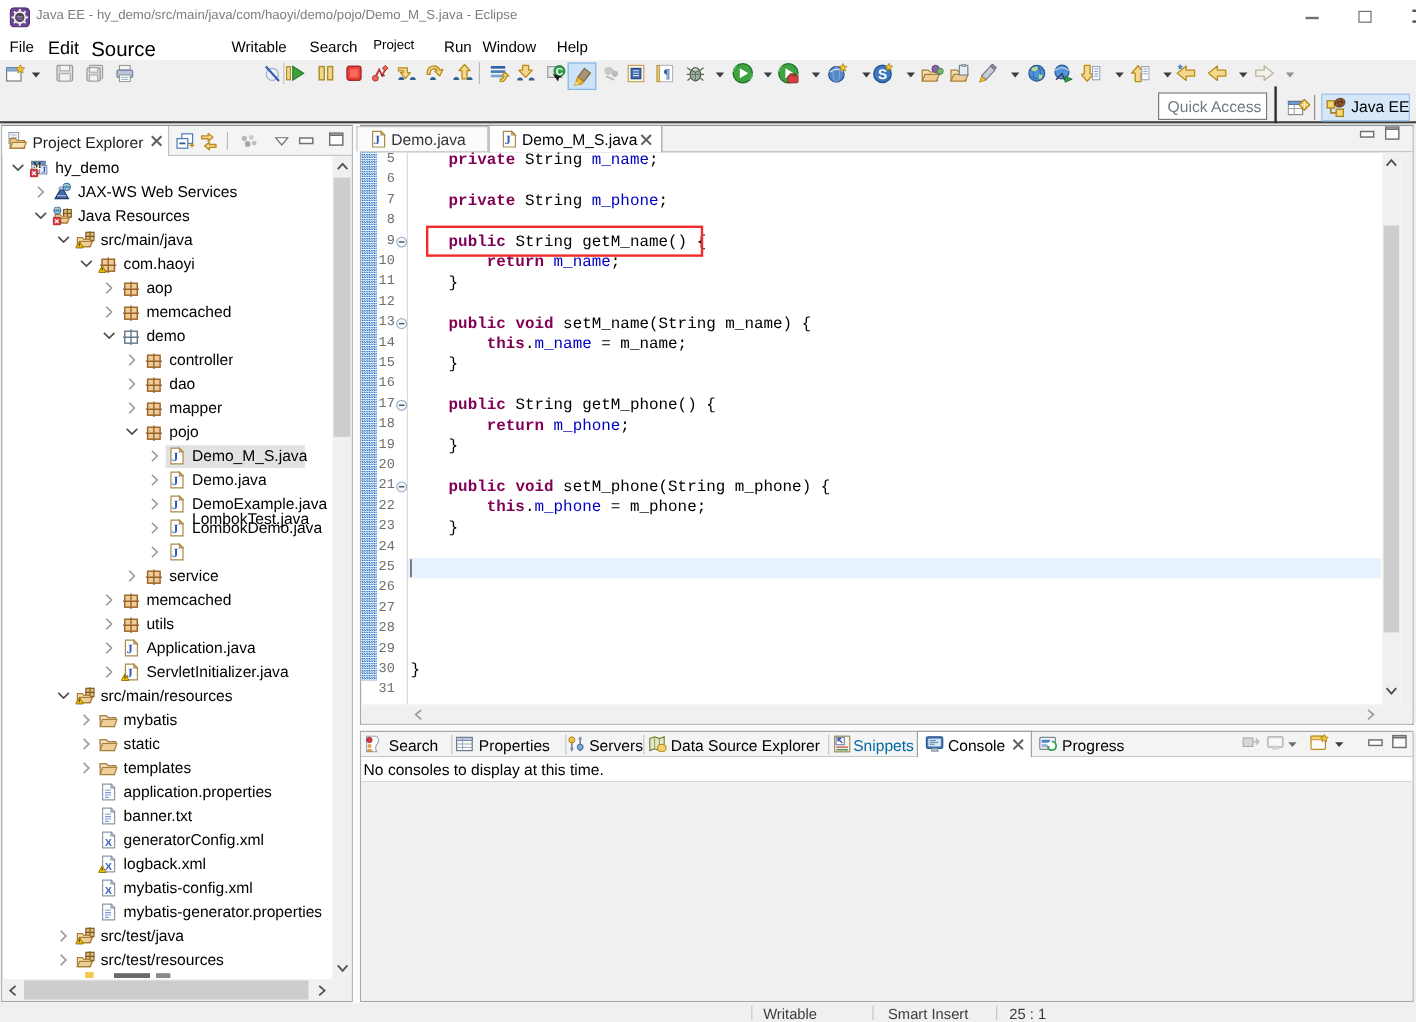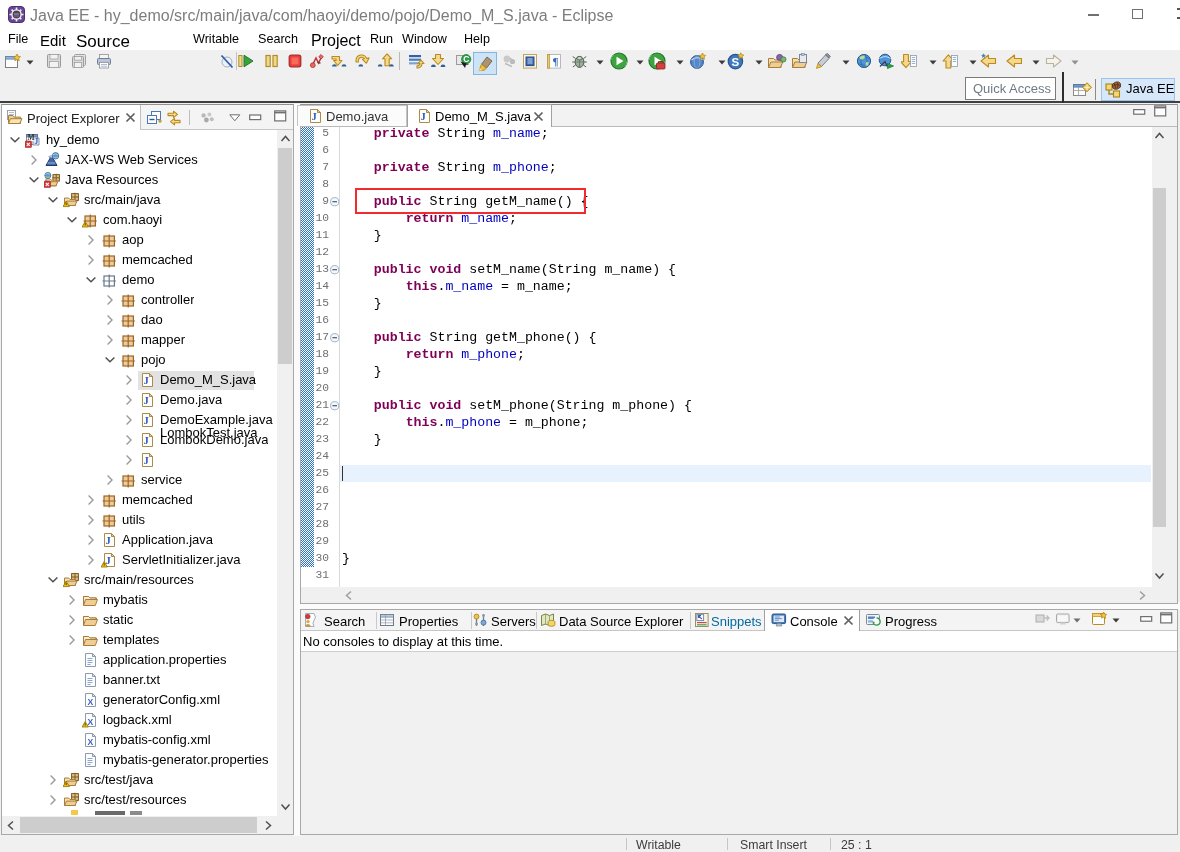--- a/index.html
+++ b/index.html
@@ -10,32 +10,32 @@
 </style></head><body>
 <svg style="position:absolute;left:8px;top:6px" width="17" height="17" viewBox="0 0 17 17">
     <rect x="0.5" y="0.5" width="16" height="16" rx="3.5" fill="#6a4496" stroke="#4e3070"></rect>
     <g stroke="#f2f2f2" stroke-width="1.6">
       <path d="M8.5 1.5 v3 M8.5 12.5 v3 M1.5 8.5 h3 M12.5 8.5 h3 M3.6 3.6 l2.1 2.1 M11.2 11.2 l2.1 2.1 M13.3 3.6 l-2.1 2.1 M5.7 11.2 l-2.1 2.1"></path>
     </g>
     <circle cx="8.5" cy="8.5" r="4.6" fill="#4b4550" stroke="#efefef" stroke-width="1.4"></circle>
     <rect x="6" y="7.2" width="5" height="1.6" fill="#8a7ba0"></rect>
     <rect x="6" y="9.4" width="5" height="1.2" fill="#7a64a8"></rect>
   </svg>
-<div style="position:absolute;left:30px;top:7px;white-space:pre;font-size:16px;color:#7d7d7d">Java EE - hy_demo/src/main/java/com/haoyi/demo/pojo/Demo_M_S.java - Eclipse</div>
+<div style="position:absolute;left:30px;top:7px;white-space:pre;font-size:11px;color:#7d7d7d">Java EE - hy_demo/src/main/java/com/haoyi/demo/pojo/Demo_M_S.java - Eclipse</div>
 <div style="position:absolute;left:1088px;top:14px;width:10.5px;height:1.6px;background:#707070"></div>
 <div style="position:absolute;left:1132px;top:9px;width:11px;height:10px;border:1.3px solid #707070"></div>
 <div style="position:absolute;left:1177px;top:8px;width:3px;height:2.2px;background:#555"></div>
 <div style="position:absolute;left:1177px;top:17px;width:3px;height:2.2px;background:#555"></div>
 <div style="position:absolute;left:8px;top:32px;white-space:pre;font-size:12.6px;color:#000">File</div>
 <div style="position:absolute;left:40px;top:32px;white-space:pre;font-size:15px;color:#000">Edit</div>
 <div style="position:absolute;left:76px;top:32px;white-space:pre;font-size:17px;color:#000">Source</div>
 <div style="position:absolute;left:130px;top:49px;white-space:pre;font-size:18px;color:#8b5cf6">Refactor</div>
 <div style="position:absolute;left:193px;top:32px;white-space:pre;font-size:12.6px;color:#000">Writable</div>
 <div style="position:absolute;left:258px;top:32px;white-space:pre;font-size:12.6px;color:#000">Search</div>
-<div style="position:absolute;left:311px;top:32px;white-space:pre;font-size:16px;color:#000">Project</div>
+<div style="position:absolute;left:311px;top:32px;white-space:pre;font-size:11px;color:#000">Project</div>
 <div style="position:absolute;left:370px;top:32px;white-space:pre;font-size:12.6px;color:#000">Run</div>
 <div style="position:absolute;left:402px;top:32px;white-space:pre;font-size:12.6px;color:#000">Window</div>
 <div style="position:absolute;left:464px;top:32px;white-space:pre;font-size:12.6px;color:#000">Help</div>
 <div style="position:absolute;left:0px;top:50px;width:1180px;height:52px;background:#f0f0f0"></div>
 <div style="position:absolute;left:0px;top:101px;width:1180px;height:2px;background:#3f3f3f"></div>
 <svg style="position:absolute;left:4px;top:53px" width="18" height="17" viewBox="0 0 18 17">
     <rect x="1.5" y="3.5" width="12" height="11" fill="#fdfdfd" stroke="#7f7f7f"></rect>
     <rect x="1.5" y="3.5" width="12" height="2.6" fill="#94b4d8" stroke="#5f82ac" stroke-width="0.8"></rect>
     <path d="M13 1 l1.1 2.3 2.4 0.3 -1.8 1.7 0.5 2.4 -2.2 -1.2 -2.2 1.2 0.5 -2.4 -1.8 -1.7 2.4 -0.3 z" fill="#f3c33a" stroke="#a98414" stroke-width="0.7"></path>
   </svg>

